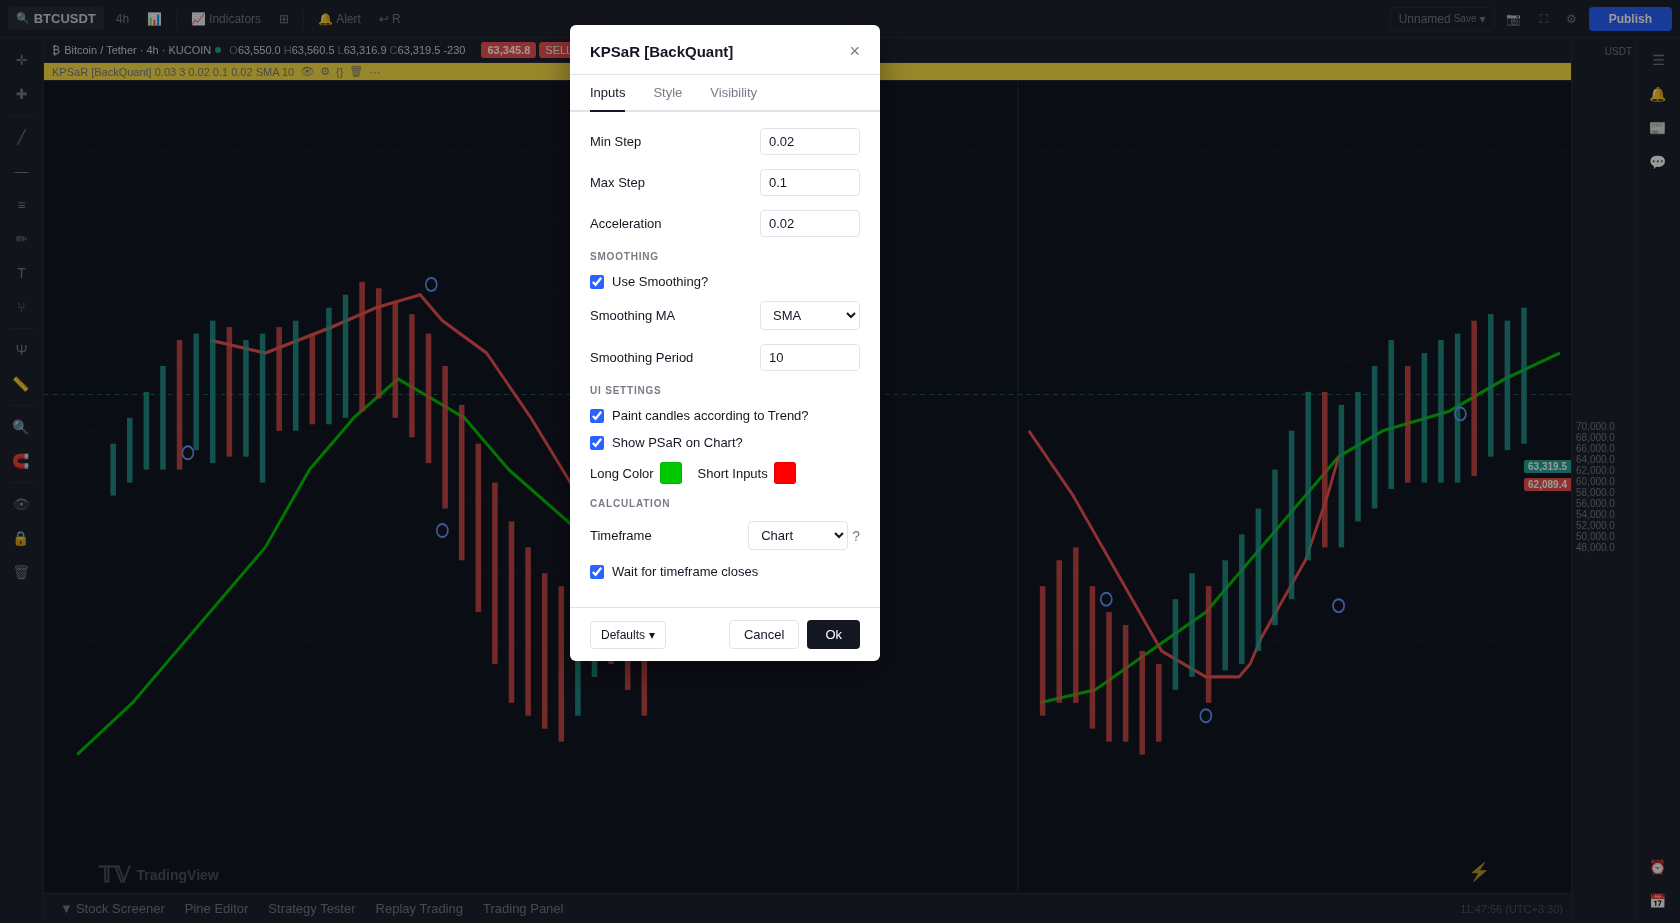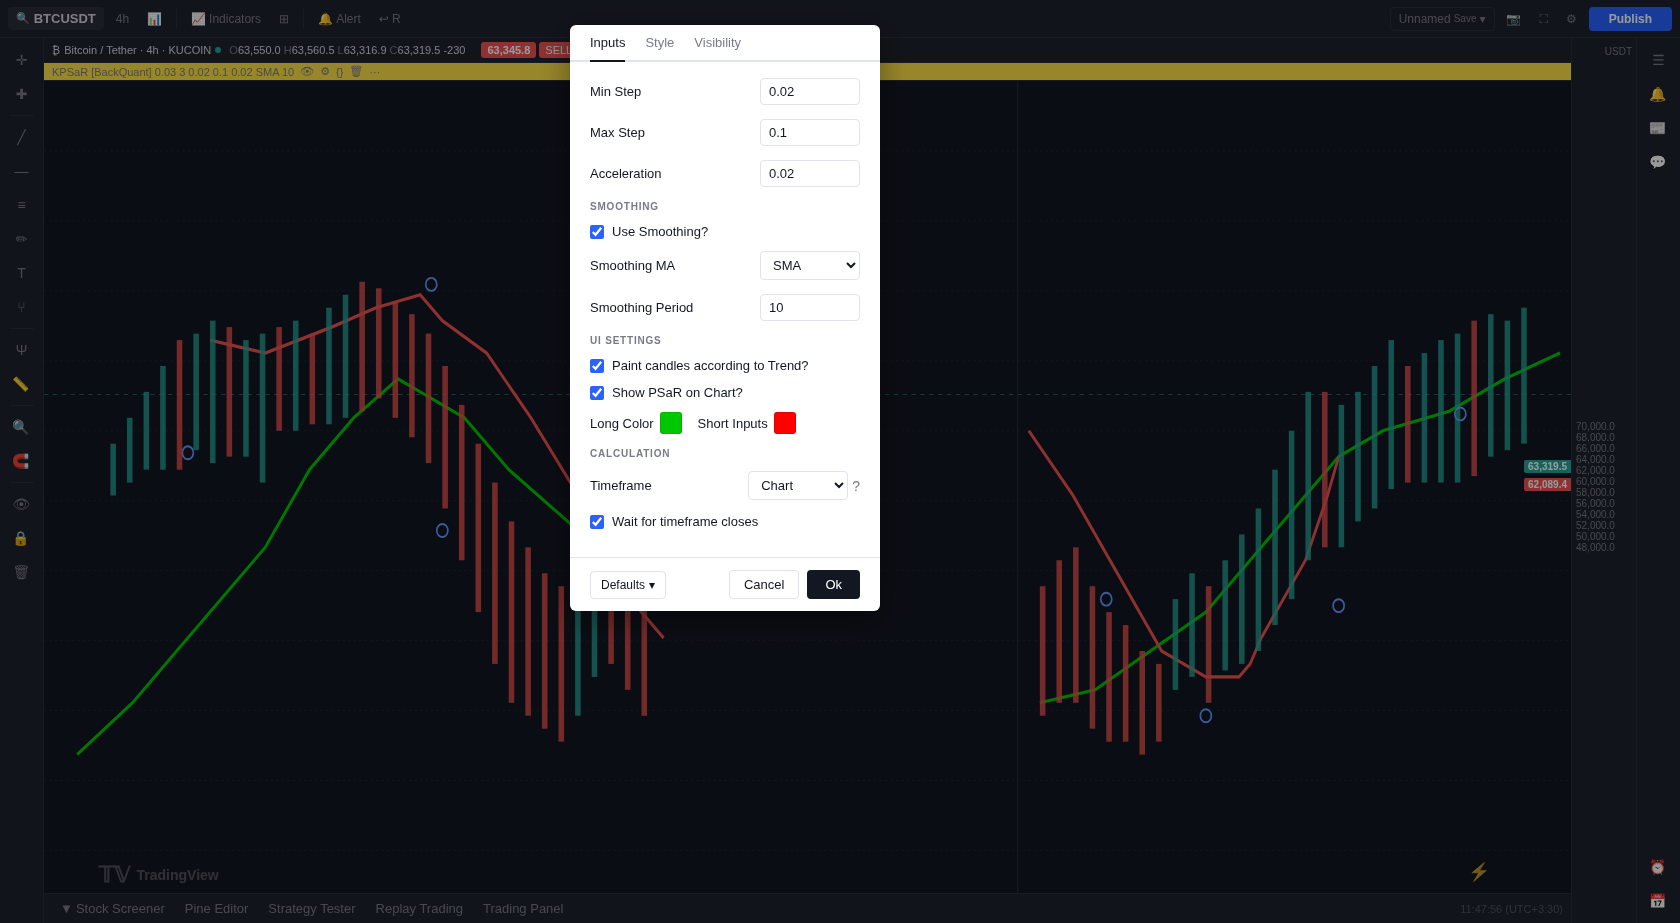--- a/index.html
+++ b/index.html
@@ -61,21 +61,21 @@
     
     #modal-overlay { position: fixed; top: 0; left: 0; right: 0; bottom: 0; background: rgba(0,0,0,0.4); z-index: 100; display: flex; align-items: center; justify-content: center; }
 
     
     #modal { background: #fff; color: #131722; border-radius: 6px; width: 310px; box-shadow: 0 8px 32px rgba(0,0,0,0.4); position: absolute; left: 570px; top: 25px; font-size: 13px; }
     #modal-header { display: flex; align-items: center; justify-content: space-between; padding: 16px 20px 12px; border-bottom: 1px solid #e0e3eb; }
     #modal-title { font-size: 15px; font-weight: 600; color: #131722; }
     #modal-close { background: none; border: none; cursor: pointer; color: #787b86; font-size: 18px; }
 
     
-    #modal-tabs { display: flex; gap: 0; padding: 0 20px; border-bottom: 2px solid #e0e3eb; }
+    #modal-tabs { display: flex; gap: 8px; padding: 0 20px; border-bottom: 2px solid #e0e3eb; }
     .modal-tab { padding: 10px 0; margin-right: 20px; font-size: 13px; cursor: pointer; color: #787b86; border-bottom: 2px solid transparent; margin-bottom: -2px; }
     .modal-tab.active { color: #131722; border-bottom: 2px solid #131722; font-weight: 500; }
 
     
     #modal-body { padding: 16px 20px; max-height: 600px; overflow-y: auto; }
 
     .form-row { display: flex; align-items: center; justify-content: space-between; margin-bottom: 14px; }
     .form-label { color: #131722; font-size: 13px; }
     .form-input { width: 100px; border: 1px solid #e0e3eb; border-radius: 4px; padding: 5px 8px; font-size: 13px; color: #131722; background: #fff; }
 
@@ -390,20 +390,24 @@
     <div class="tool-btn">💬</div>
     <div style="flex:1;"></div>
     <div class="tool-btn">⏰</div>
     <div class="tool-btn">📅</div>
   </div>
 </div>
 
 <div id="modal-overlay">
   <div id="modal">
 
+    <div id="modal-header">
+      <span id="modal-title">KPSaR [BackQuant]</span>
+      <button id="modal-close">×</button>
+    </div>
 
     <div id="modal-tabs">
       <div class="modal-tab active">Inputs</div>
       <div class="modal-tab">Style</div>
       <div class="modal-tab">Visibility</div>
     </div>
 
     <div id="modal-body">
 
       <div class="form-row">

